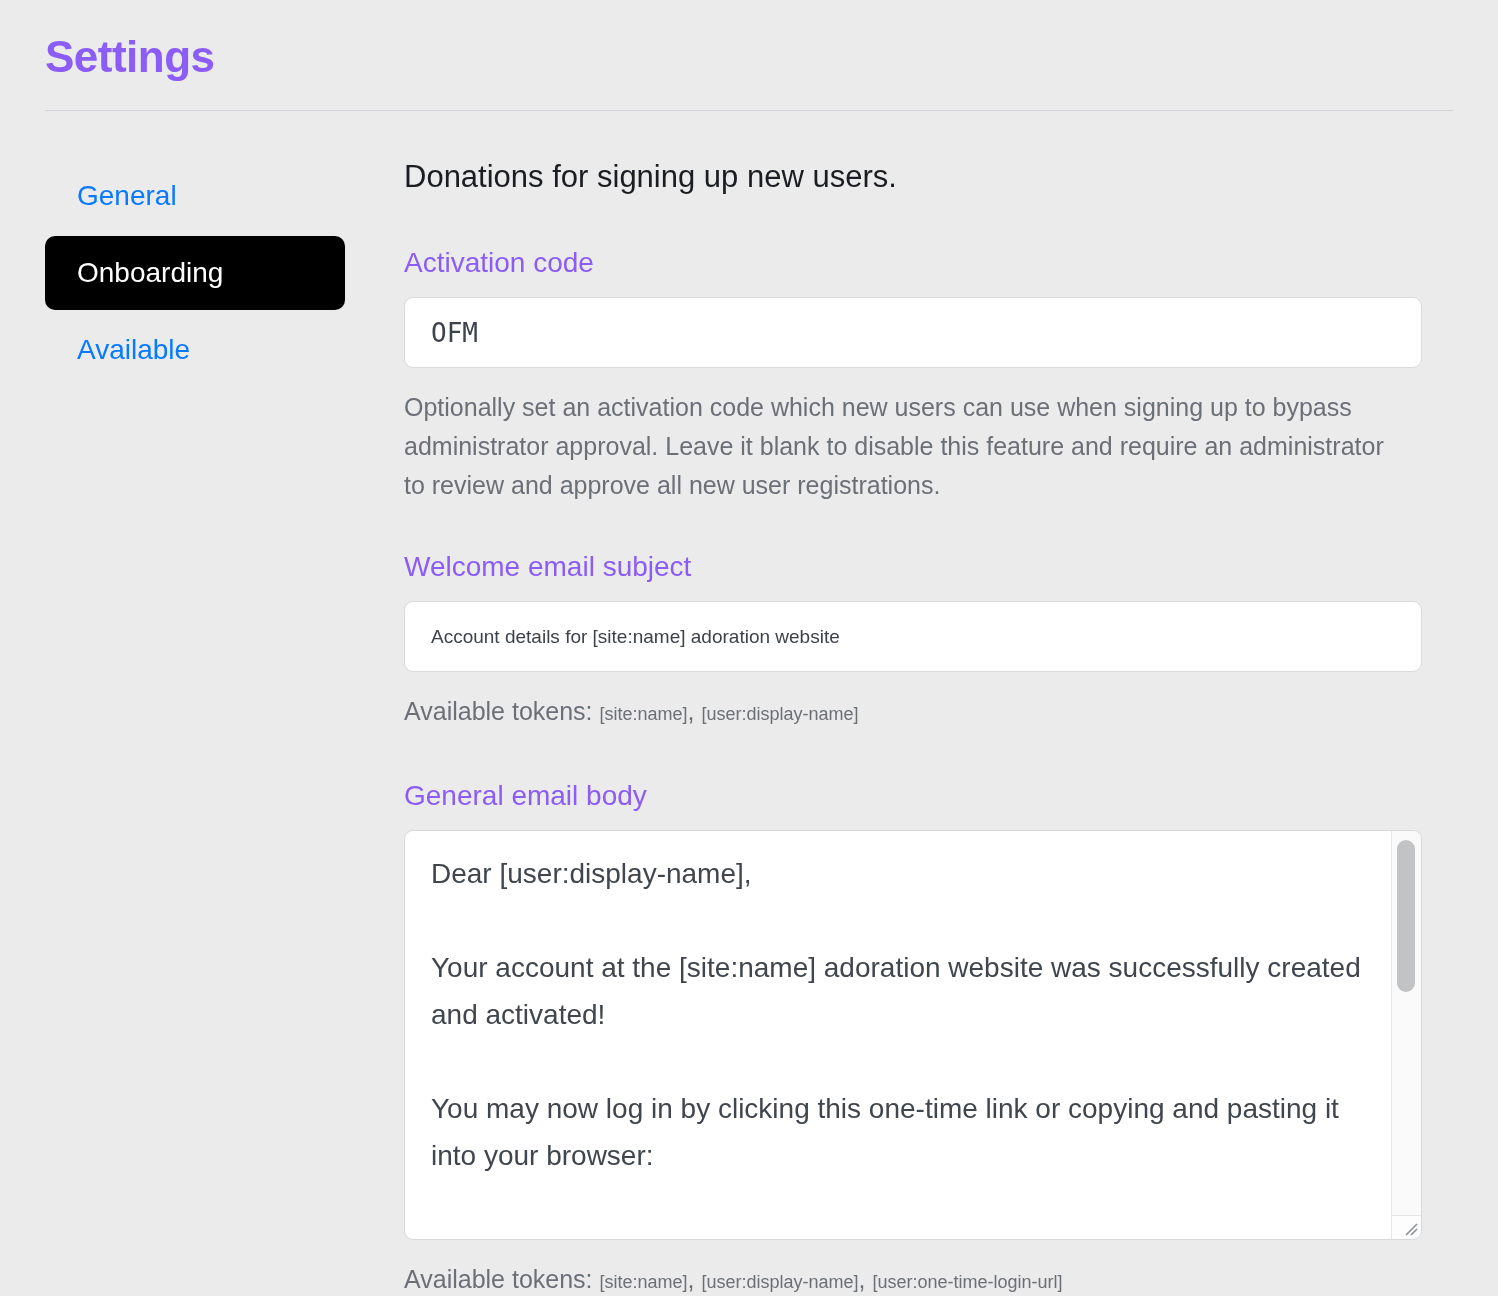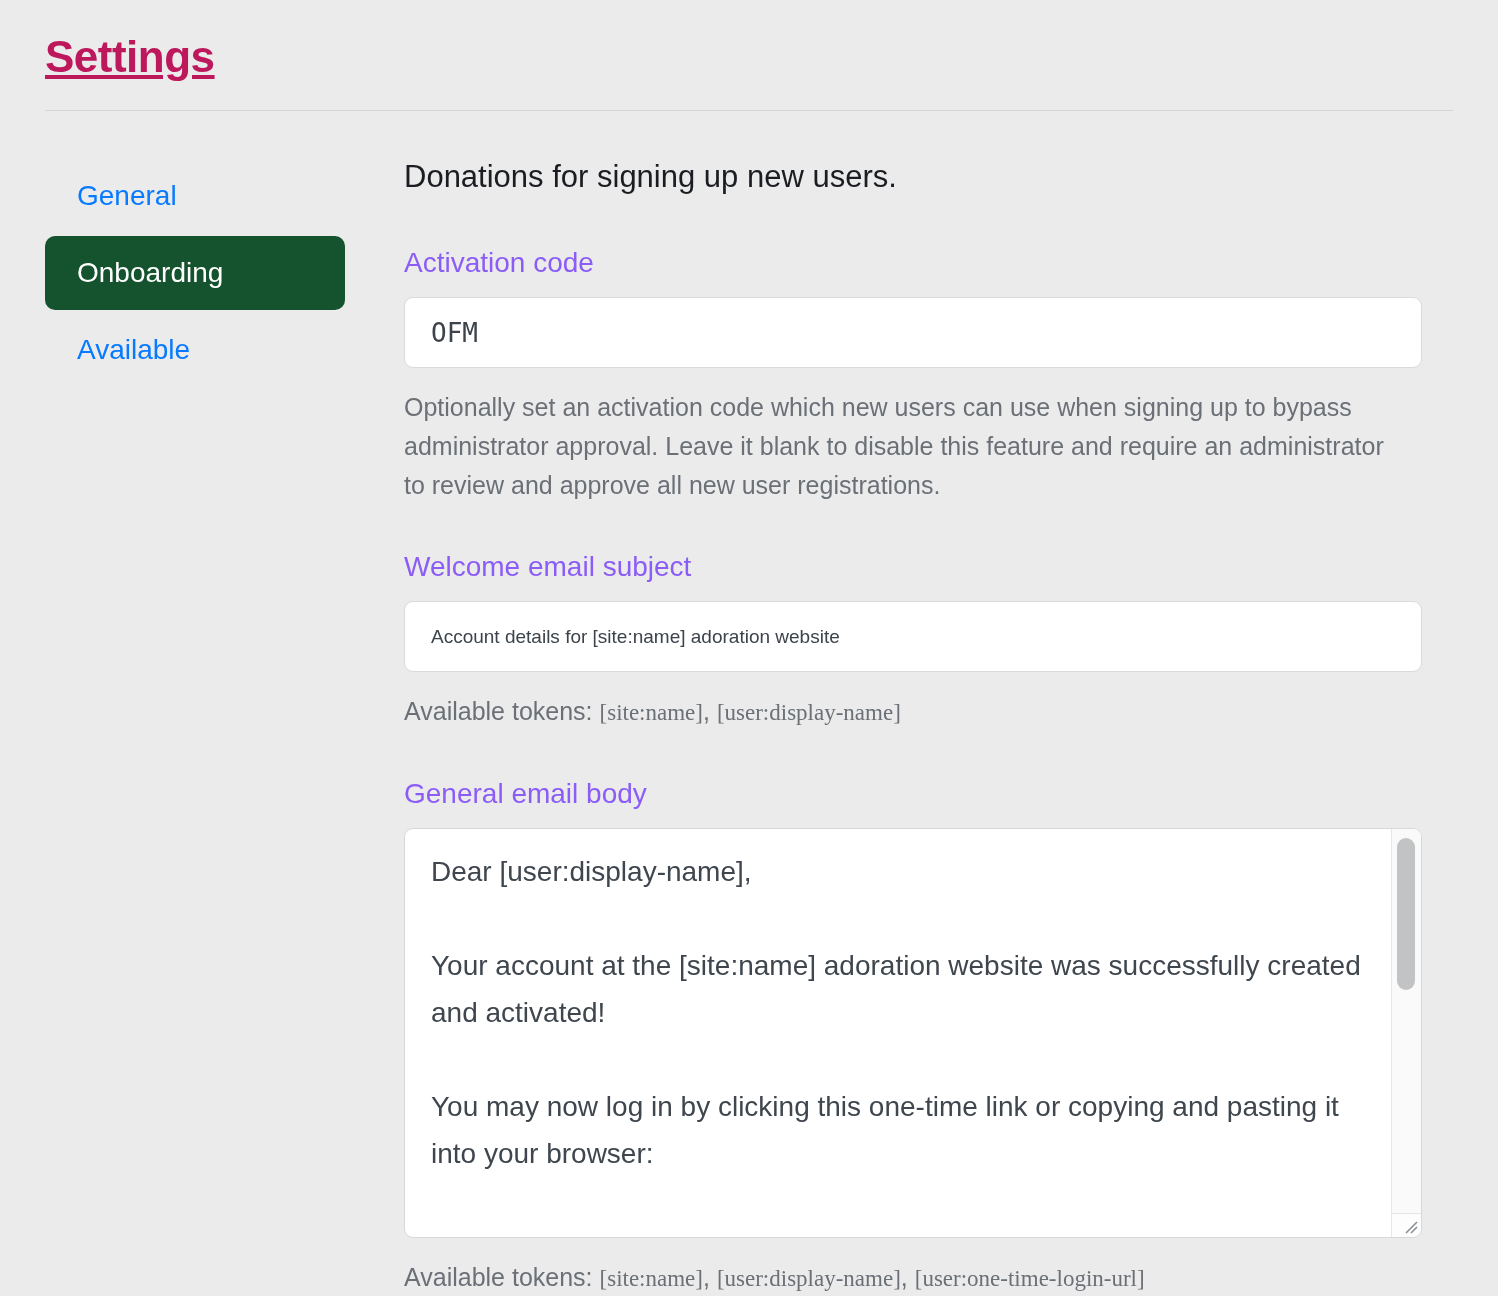--- a/index.html
+++ b/index.html
@@ -9,23 +9,22 @@
     font-family: "Liberation Sans", sans-serif;
     color: #1c2025;
     overflow: hidden;
   }
   .page { padding: 30px 45px 0 45px; }
 
   .page-title {
     font-size: 44px;
     font-weight: 700;
     letter-spacing: -0.5px;
-    color: #be185d;
+    color: #8b5cf6;
     margin-top: 2px;
-    text-decoration: underline;
   }
   .divider {
     border: none;
     border-top: 1px solid #d2d5d9;
     margin-top: 28px;
   }
 
   .content-row { display: flex; margin-top: 48px; }
 
   
@@ -35,21 +34,21 @@
     font-size: 28px;
     line-height: 32px;
     padding: 21px 32px;
     color: #087aff;
     border-radius: 10px;
     cursor: pointer;
     margin-bottom: 3px;
     text-decoration: none;
   }
   .nav-item.active {
-    background: #14532d;
+    background: #000000;
     color: #ffffff;
   }
 
   
   .main { flex: 1; max-width: 1018px; }
   .section-heading {
     font-size: 31px;
     font-weight: 400;
     color: #1a1d21;
     margin-bottom: 52px;
@@ -84,22 +83,22 @@
     color: #6b7077;
     max-width: 1000px;
   }
   .tokens-line {
     margin-top: 20px;
     font-size: 25px;
     line-height: 39px;
     color: #6b7077;
   }
   .tokens-line .tok {
-    font-family: Liberation Serif, serif;
-    font-size: 23px;
+    font-family: Liberation Sans, sans-serif;
+    font-size: 18px;
     text-align: right;
   }
 
   
   .textarea-box {
     position: relative;
     width: 100%;
     height: 410px;
     background: #ffffff;
     border: 1px solid #d6d9dc;

